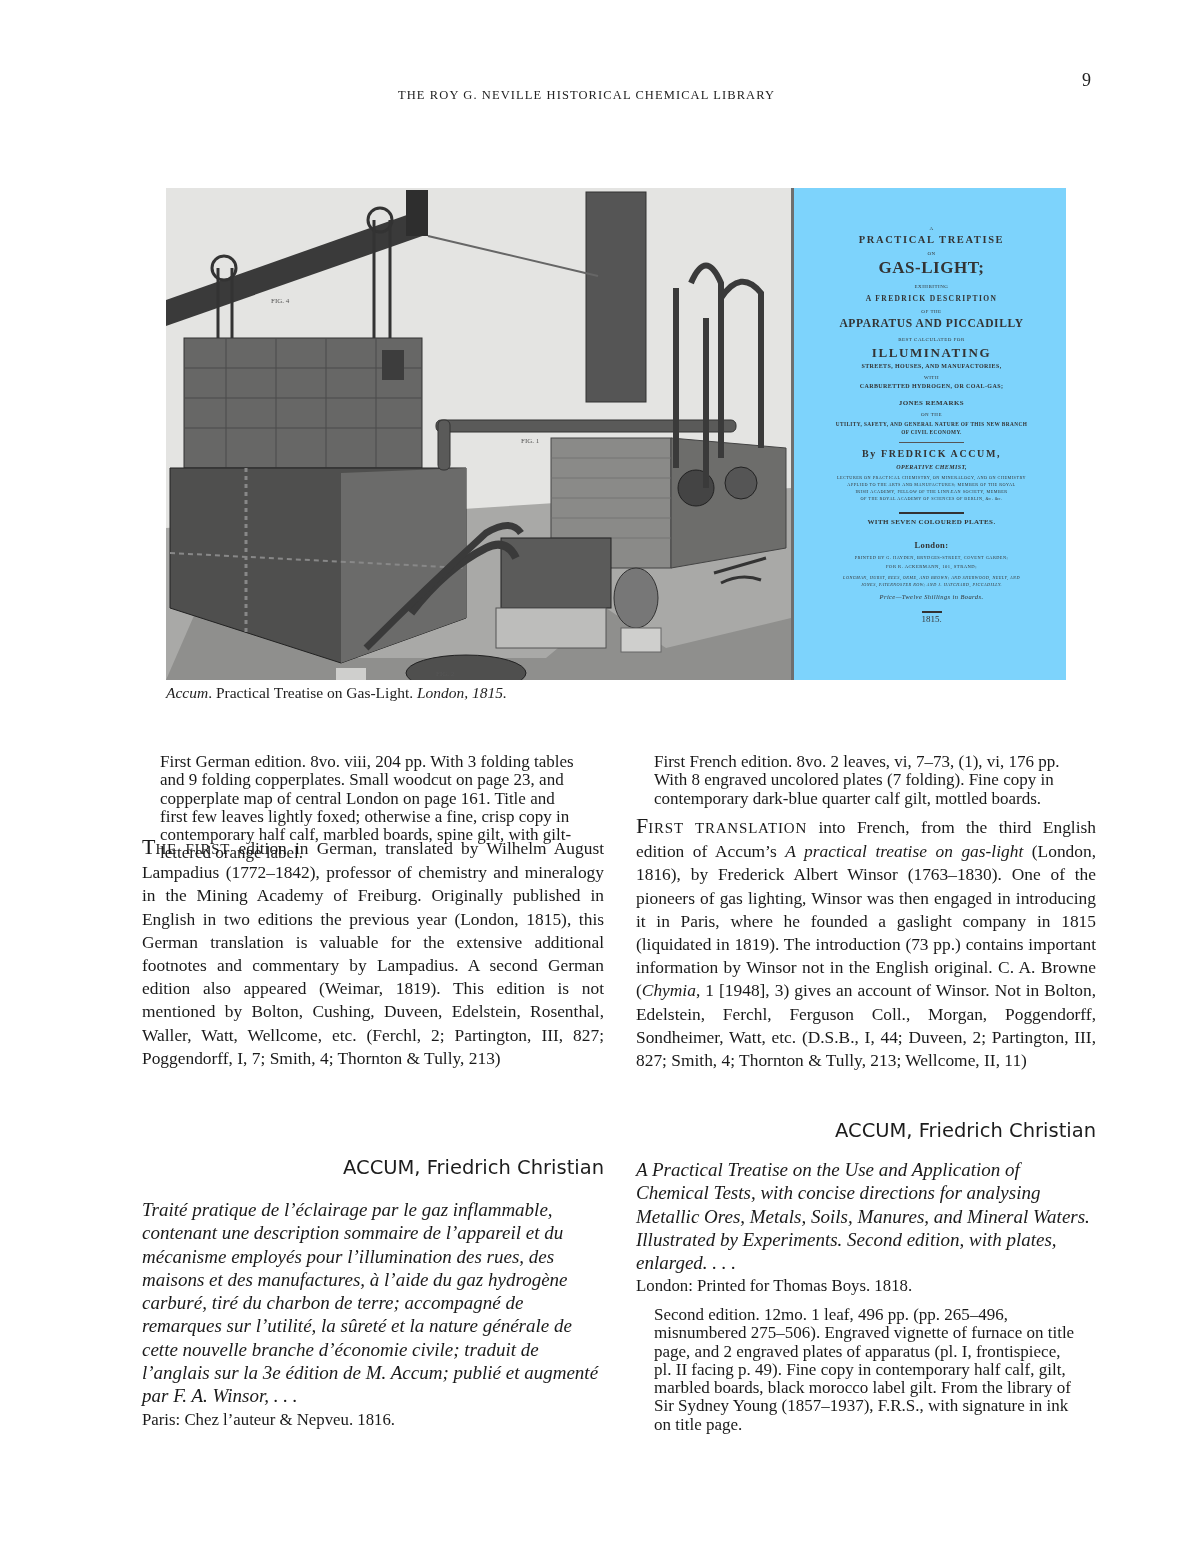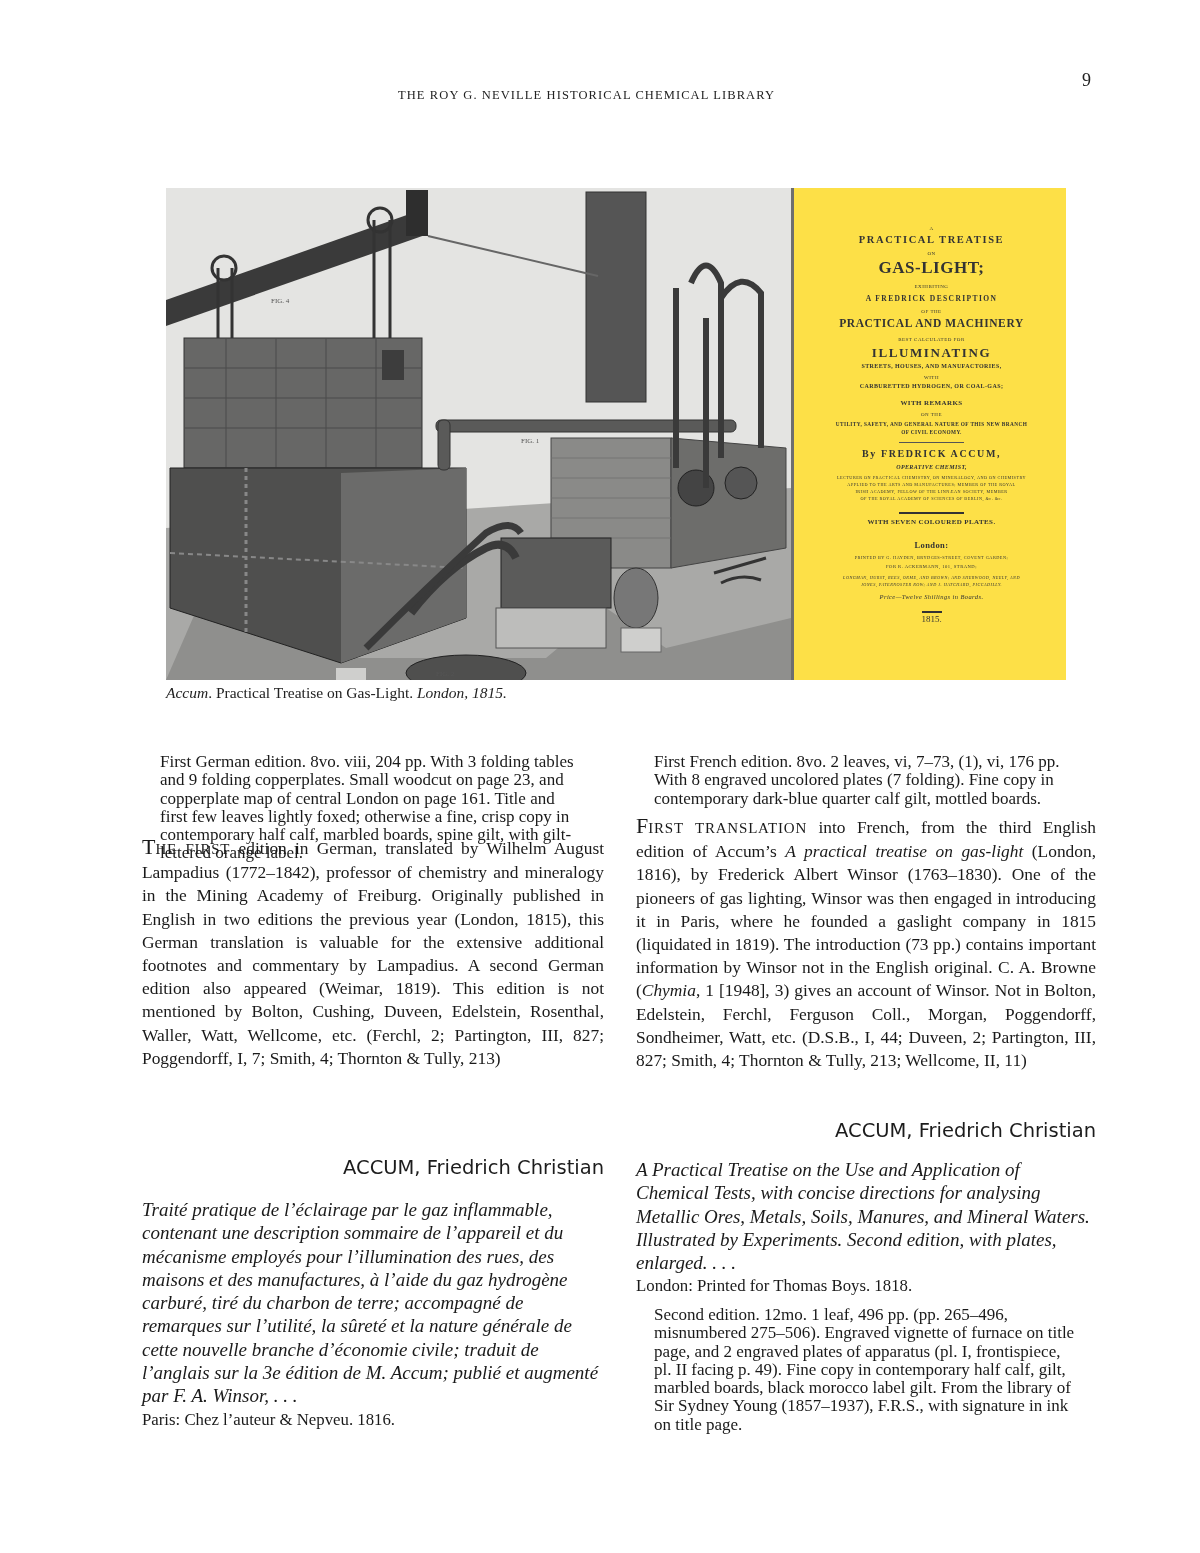--- a/index.html
+++ b/index.html
@@ -16,21 +16,21 @@
       position: absolute; top: 70px; left: 1082px;
       font-size: 18px; color: #222;
     }
     .figure {
       position: absolute; top: 188px; left: 166px; width: 900px; height: 492px;
       background: #e9e9e7; overflow: hidden;
     }
     .plate { position: absolute; left: 0; top: 0; width: 625px; height: 492px; background: #dcdcda; }
     .titlepage {
       position: absolute; left: 625px; top: 0; width: 275px; height: 492px;
-      background: #fde047; border-left: 3px solid #6e6e6e;
+      background: #7dd3fc; border-left: 3px solid #6e6e6e;
       text-align: center; color: #333;
       font-family: "Liberation Serif", serif;
     }
     .tp { position: absolute; left: 0; right: 0; text-align: center; white-space: nowrap; }
     .tp-tiny { font-size: 5px; letter-spacing: .5px; }
     .tp-small { font-size: 6px; letter-spacing: .4px; font-weight: bold; }
     .tp-med { font-size: 13px; letter-spacing: 1.6px; font-weight: bold; }
     .tp-big { font-size: 17px; font-weight: bold; letter-spacing: .5px; }
     .tp-rule { position: absolute; left: 105px; width: 65px; height: 1px; background: #555; }
     .caption {
@@ -134,27 +134,27 @@
   </div>
 
   <div class="titlepage">
     <div class="tp tp-tiny" style="top:38px">A</div>
     <div class="tp tp-med" style="top:46px;font-size:10.5px">PRACTICAL TREATISE</div>
     <div class="tp tp-tiny" style="top:63px">ON</div>
     <div class="tp tp-big" style="top:70px">GAS-LIGHT;</div>
     <div class="tp tp-tiny" style="top:96px">EXHIBITING</div>
     <div class="tp tp-small" style="top:106px;font-size:7.5px;letter-spacing:1.4px">A FREDRICK DESCRIPTION</div>
     <div class="tp tp-tiny" style="top:121px">OF THE</div>
-    <div class="tp tp-med" style="top:129px;font-size:11.5px;letter-spacing:.6px">PRACTICAL AND MACHINERY</div>
+    <div class="tp tp-med" style="top:129px;font-size:11.5px;letter-spacing:.6px">APPARATUS AND PICCADILLY</div>
     <div class="tp tp-tiny" style="top:149px">BEST CALCULATED FOR</div>
     <div class="tp tp-med" style="top:157px">ILLUMINATING</div>
     <div class="tp tp-small" style="top:175px">STREETS, HOUSES, AND MANUFACTORIES,</div>
     <div class="tp tp-tiny" style="top:187px">WITH</div>
     <div class="tp tp-small" style="top:195px">CARBURETTED HYDROGEN, OR COAL-GAS;</div>
-    <div class="tp tp-small" style="top:211px;font-size:7px">WITH REMARKS</div>
+    <div class="tp tp-small" style="top:211px;font-size:7px">JONES REMARKS</div>
     <div class="tp tp-tiny" style="top:224px">ON THE</div>
     <div class="tp tp-small" style="top:233px;font-size:5.3px">UTILITY, SAFETY, AND GENERAL NATURE OF THIS NEW BRANCH</div>
     <div class="tp tp-small" style="top:241px;font-size:5.3px">OF CIVIL ECONOMY.</div>
     <div class="tp-rule" style="top:254px"></div>
     <div class="tp tp-med" style="top:260px;font-size:10px">By FREDRICK ACCUM,</div>
     <div class="tp tp-small" style="top:276px;font-style:italic">OPERATIVE CHEMIST,</div>
     <div class="tp tp-tiny" style="top:287px;font-size:4.2px">LECTURER ON PRACTICAL CHEMISTRY, ON MINERALOGY, AND ON CHEMISTRY</div>
     <div class="tp tp-tiny" style="top:294px;font-size:4.2px">APPLIED TO THE ARTS AND MANUFACTURES; MEMBER OF THE ROYAL</div>
     <div class="tp tp-tiny" style="top:301px;font-size:4.2px">IRISH ACADEMY, FELLOW OF THE LINNÆAN SOCIETY, MEMBER</div>
     <div class="tp tp-tiny" style="top:308px;font-size:4.2px">OF THE ROYAL ACADEMY OF SCIENCES OF BERLIN, &amp;c. &amp;c.</div>

